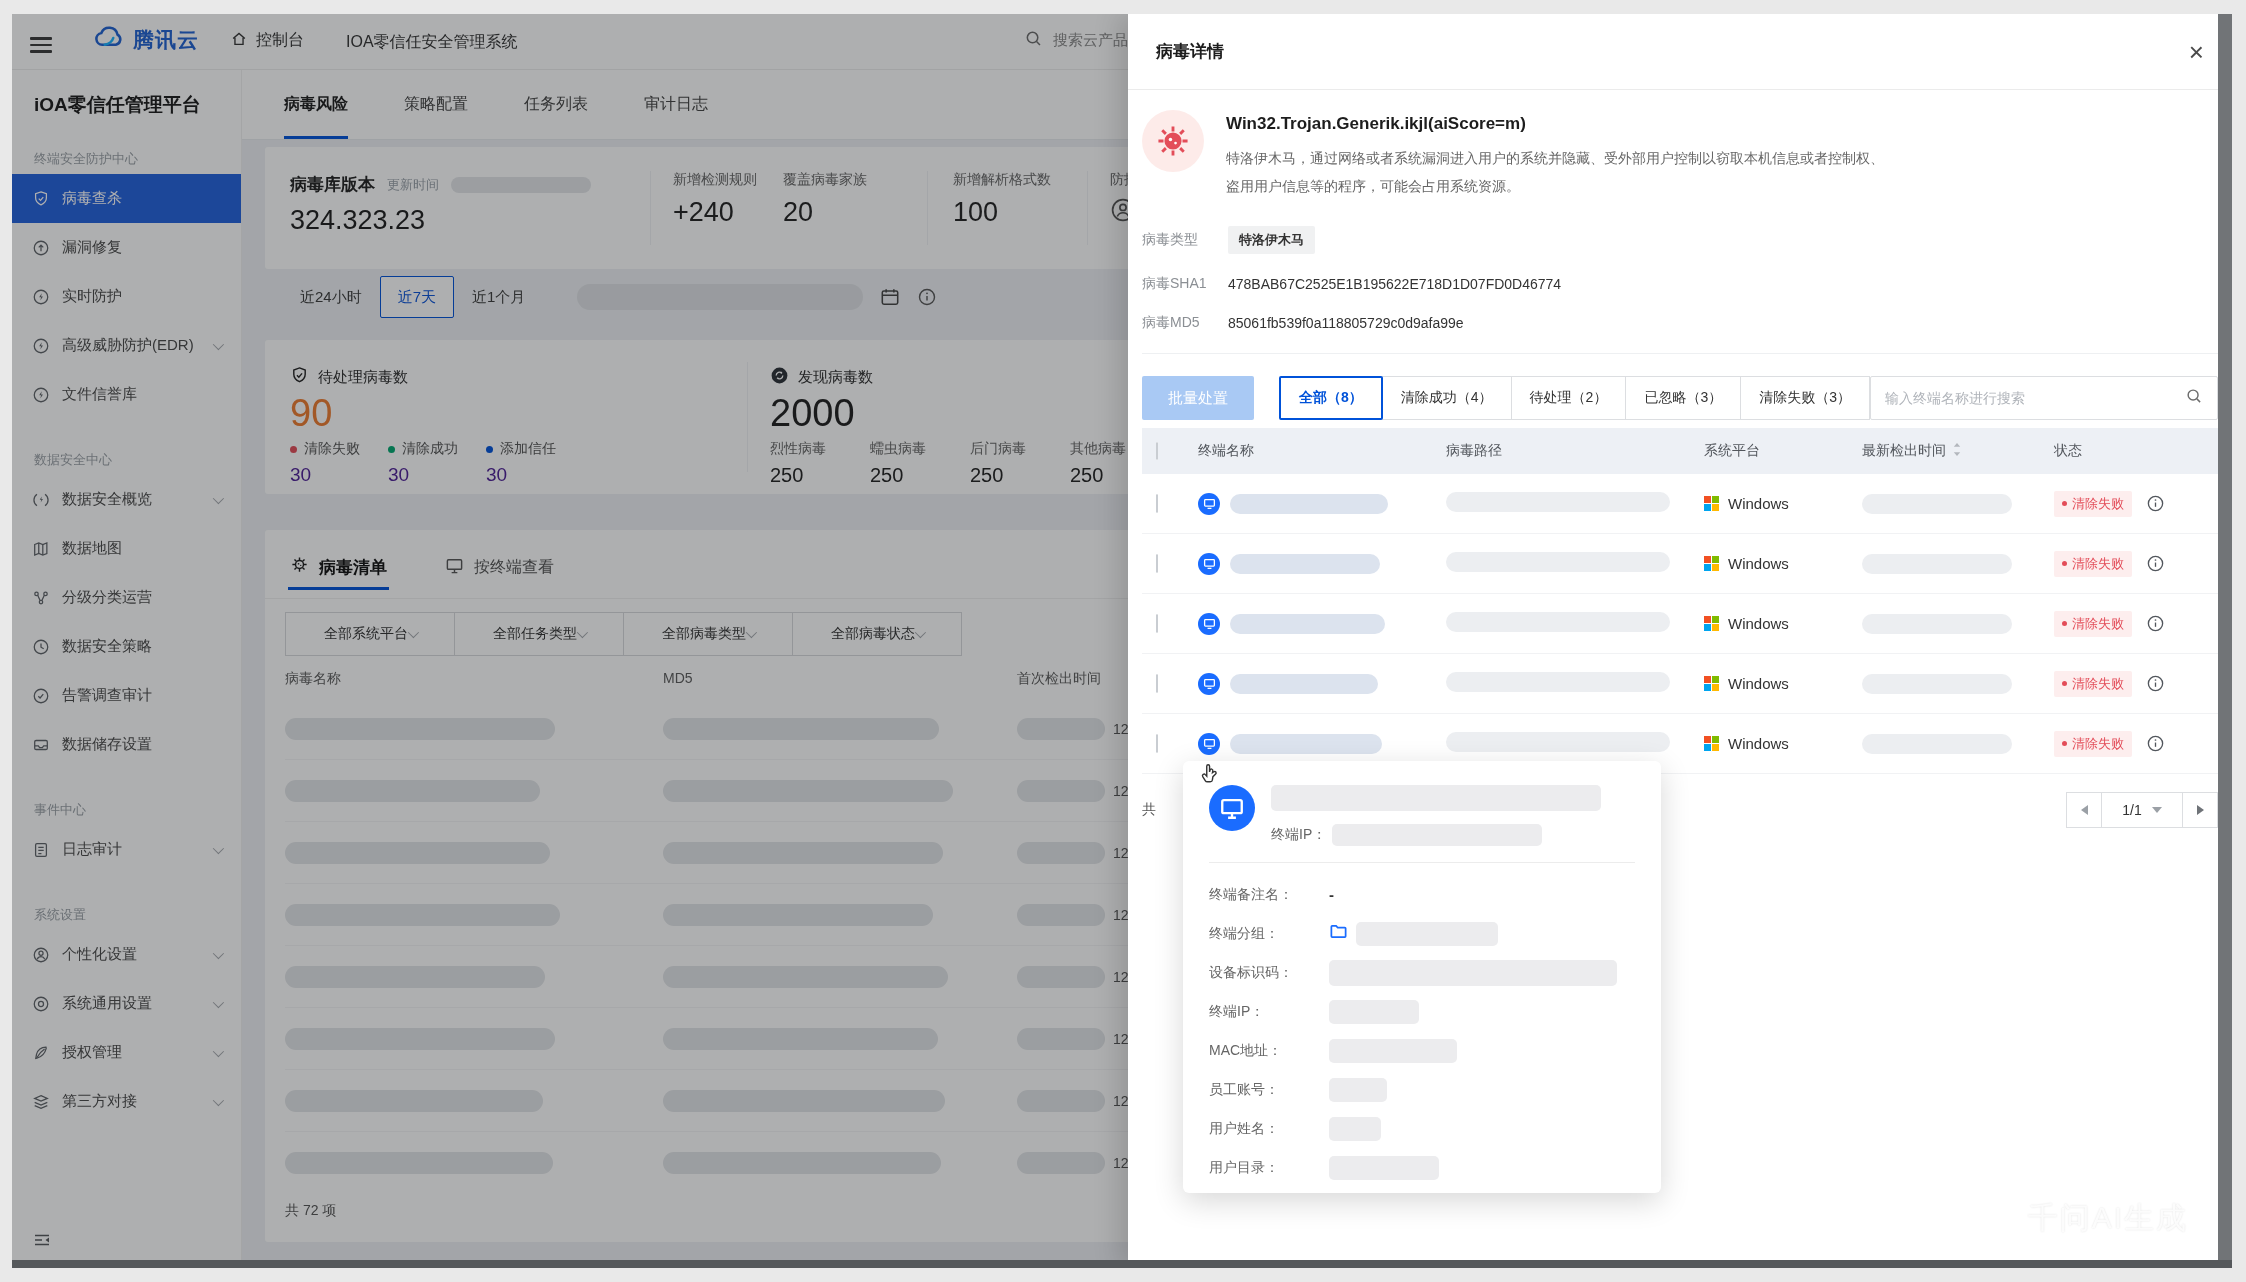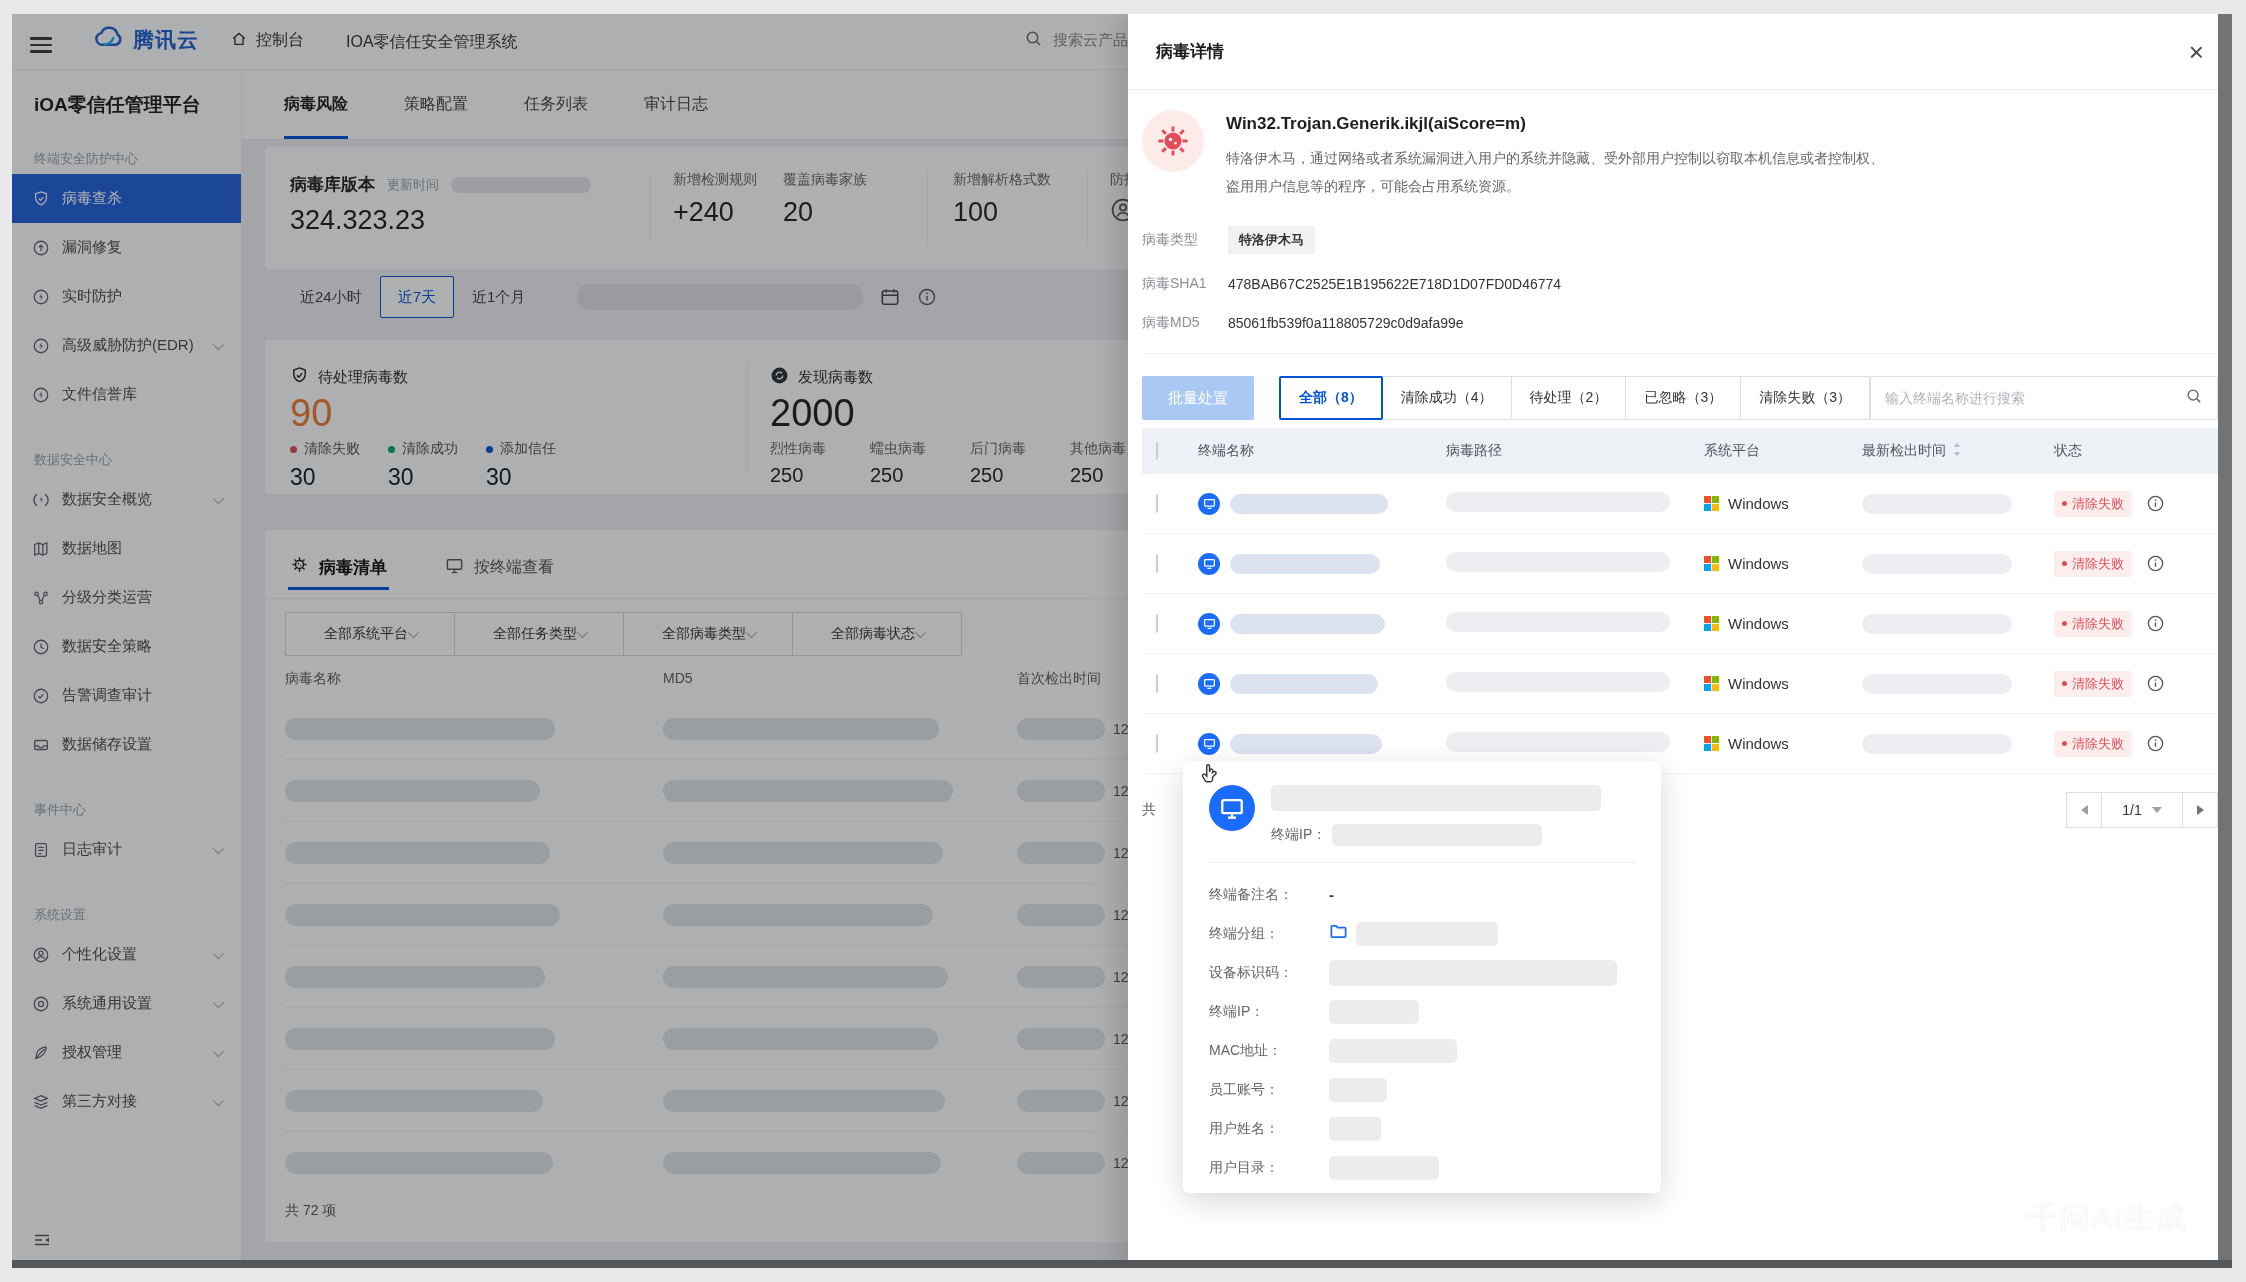--- a/index.html
+++ b/index.html
@@ -53,21 +53,21 @@
   .tbtn { height:42px; padding:0 17px; display:flex; align-items:center; font-size:15px; color:#3c3c3c; cursor:pointer; border:1px solid transparent; }
   .tbtn.active { border:1.6px solid #0052d9; color:#0b54d8; border-radius:2px; background:#fff; }
 
   .card2 { top:270px; height:154px; }
   .chead { position:absolute; top:26px; display:flex; align-items:center; gap:9px; font-size:15px; color:#2e2e2e; }
   .bignum { position:absolute; top:52px; font-size:38px; font-weight:500; color:#1f1f1f; }
   .legend { position:absolute; top:100px; display:flex; }
   .lgcol { width:98px; }
   .lgrow { display:flex; align-items:center; gap:7px; font-size:14px; color:#555; }
   .dot { width:7px; height:7px; border-radius:50%; flex:none; }
-  .lgval { font-size:23px; color:#0f172a; margin-top:6px; }
+  .lgval { font-size:19px; color:#4c1d95; margin-top:6px; }
   .bkcol { width:100px; }
   .bkcol .lb { font-size:14px; color:#666; }
   .bkcol .vl { font-size:20px; color:#222; margin-top:6px; }
 
   .card3 { top:460px; height:712px; }
   .ltabs { position:absolute; top:16px; left:25px; display:flex; gap:58px; height:42px; align-items:center; }
   .ltab { display:flex; align-items:center; gap:10px; font-size:16px; color:#555; position:relative; cursor:pointer; }
   .ltab.active { font-size:17px; font-weight:700; color:#111; }
   .ltab.active::after { content:""; position:absolute; left:-2px; right:-2px; bottom:-11px; height:3px; background:#0052d9; }
   .c3sep { position:absolute; top:68px; left:0; right:0; height:1px; background:#f0f0f0; }

